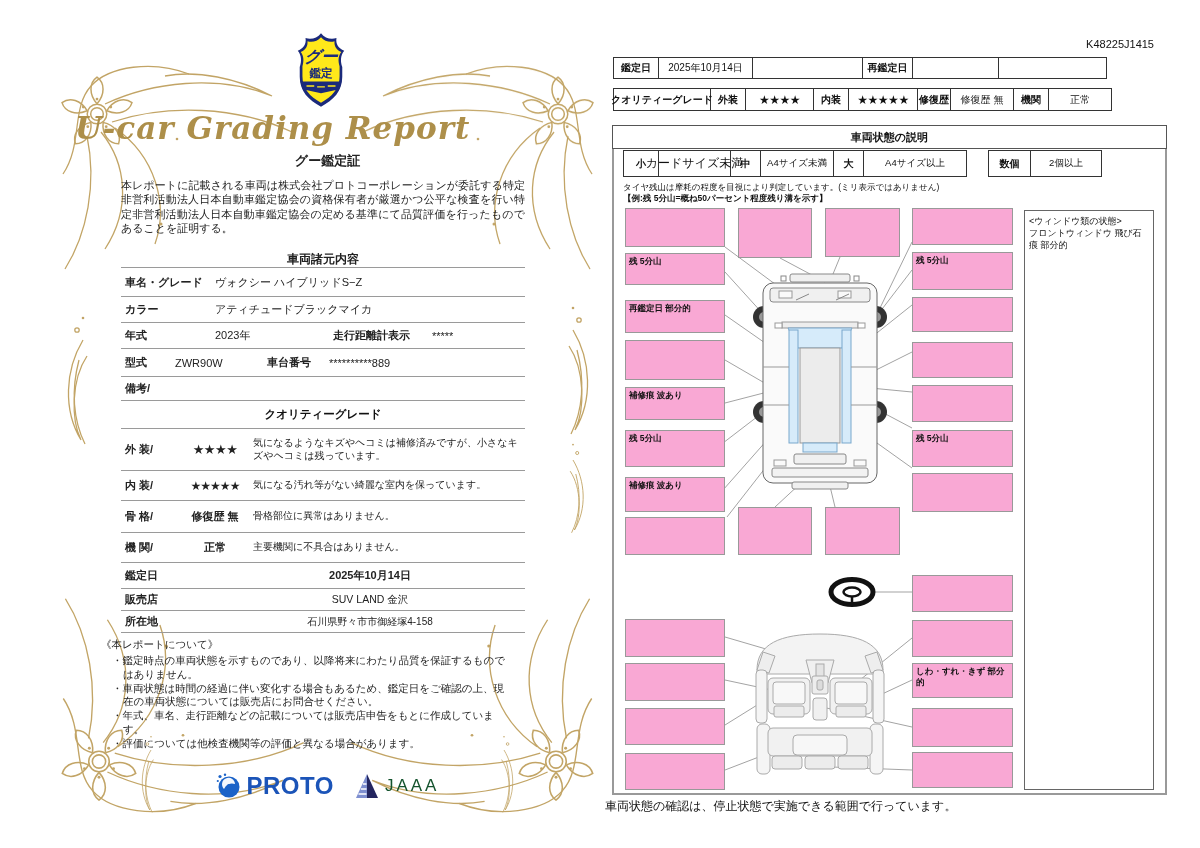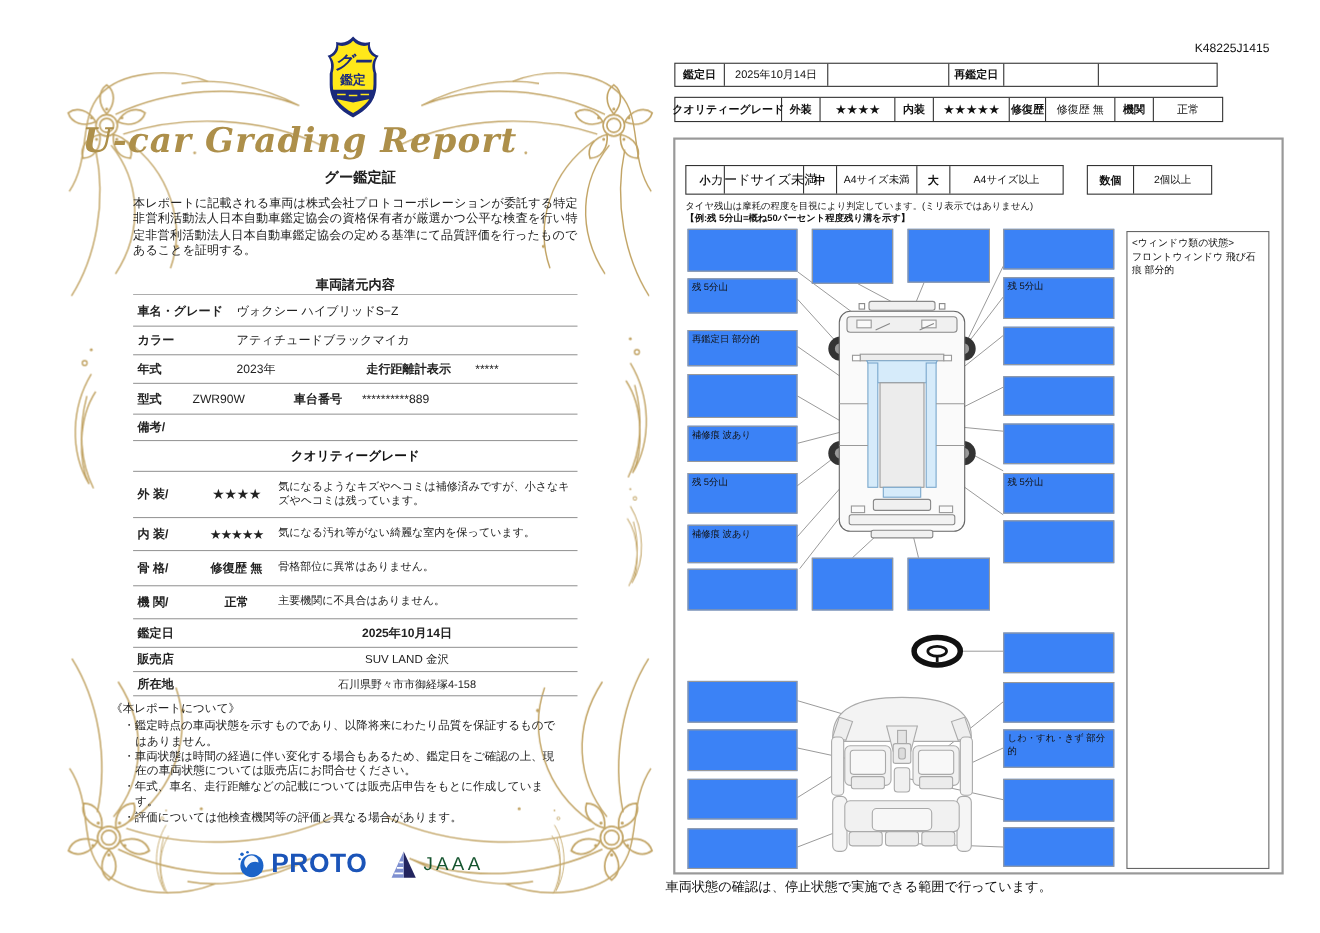--- a/index.html
+++ b/index.html
@@ -45,22 +45,22 @@
   .tbl .c{display:flex;align-items:center;justify-content:center;border-right:1px solid #333;
           font-size:10px;box-sizing:border-box;white-space:nowrap;}
   .tbl .c:last-child{border-right:none;}
   .tbl .st{font-size:12px;letter-spacing:-0.5px;}
   .mainbox{position:absolute;left:12px;top:95px;width:555px;height:670px;border:2px solid #999;
            box-sizing:border-box;background:#fff;}
   .secthead{position:absolute;left:12px;top:95px;width:555px;height:24px;border:1px solid #555;
             box-sizing:border-box;display:flex;align-items:center;justify-content:center;
             font-size:11px;font-weight:bold;background:#fff;z-index:2;}
   .tirenote{position:absolute;left:23px;font-size:8.5px;color:#111;z-index:2;}
-  .box{position:absolute;border:1px solid #999;background:#3b82f6;z-index:3;
-       font-size:8.5px;line-height:1.25;padding:2px 3px;box-sizing:border-box;color:#111;}
+  .box{position:absolute;border:1px solid #999;background:#f9a8d4;z-index:3;
+       font-size:8.5px;line-height:1.25;padding:2px 3px;box-sizing:border-box;color:#111;font-weight:bold;}
   .winpanel{position:absolute;left:424px;top:180px;width:130px;height:580px;border:1px solid #666;
             box-sizing:border-box;background:#fff;z-index:3;padding:4px;font-size:9px;line-height:1.35;}
   .rp-foot{position:absolute;left:5px;top:768px;font-size:12px;color:#111;}
   .diag{position:absolute;left:0;top:0;z-index:1;}
 </style>
 </head>
 <body>
 
 <div class="canvas">
 
@@ -244,20 +244,21 @@
       <div class="c st" style="width:68px">★★★★</div>
       <div class="c" style="width:35px;font-weight:bold">内装</div>
       <div class="c st" style="width:69px">★★★★★</div>
       <div class="c" style="width:33px;font-weight:bold">修復歴</div>
       <div class="c" style="width:63px">修復歴 無</div>
       <div class="c" style="width:35px;font-weight:bold">機関</div>
       <div class="c" style="flex:1">正常</div>
     </div>
 
     <div class="mainbox"></div>
+    <div class="secthead">車両状態の説明</div>
 
     <div class="tbl" style="left:23px;top:120px;width:344px;height:27px;z-index:2">
       <div class="c" style="width:35px;font-weight:bold">小</div>
       <div class="c" style="width:72px;font-size:12px">カードサイズ未満</div>
       <div class="c" style="width:30px;font-weight:bold">中</div>
       <div class="c" style="width:73px;font-size:9.5px">A4サイズ未満</div>
       <div class="c" style="width:30px;font-weight:bold">大</div>
       <div class="c" style="flex:1;font-size:9.5px">A4サイズ以上</div>
     </div>
 

